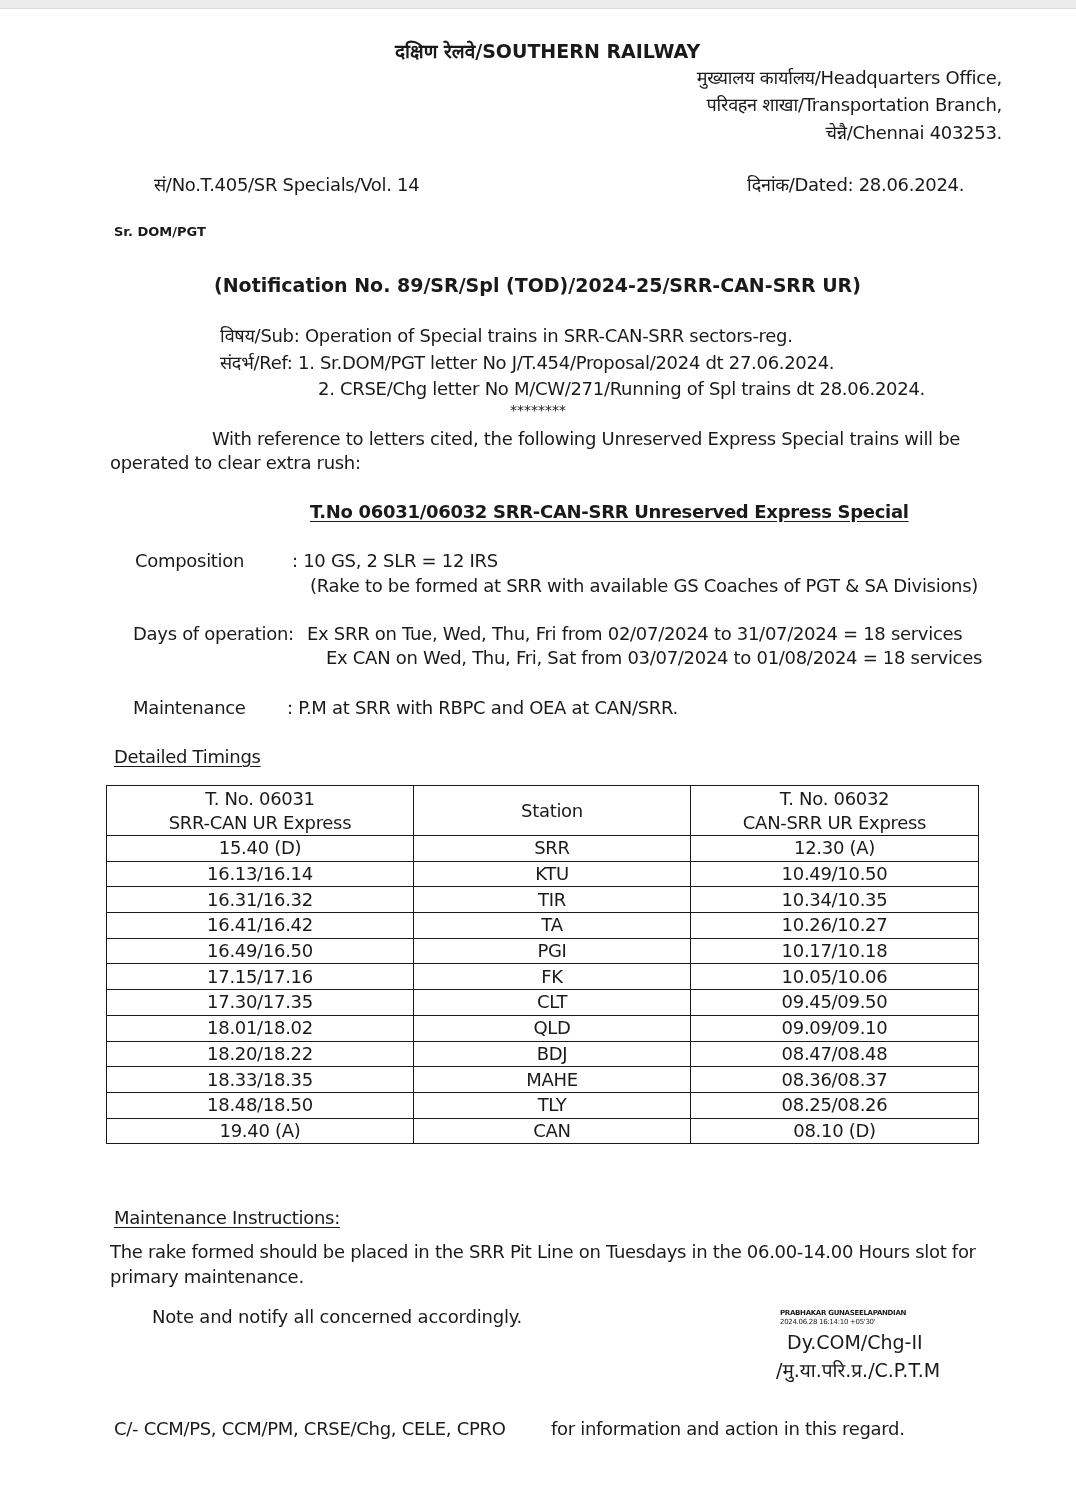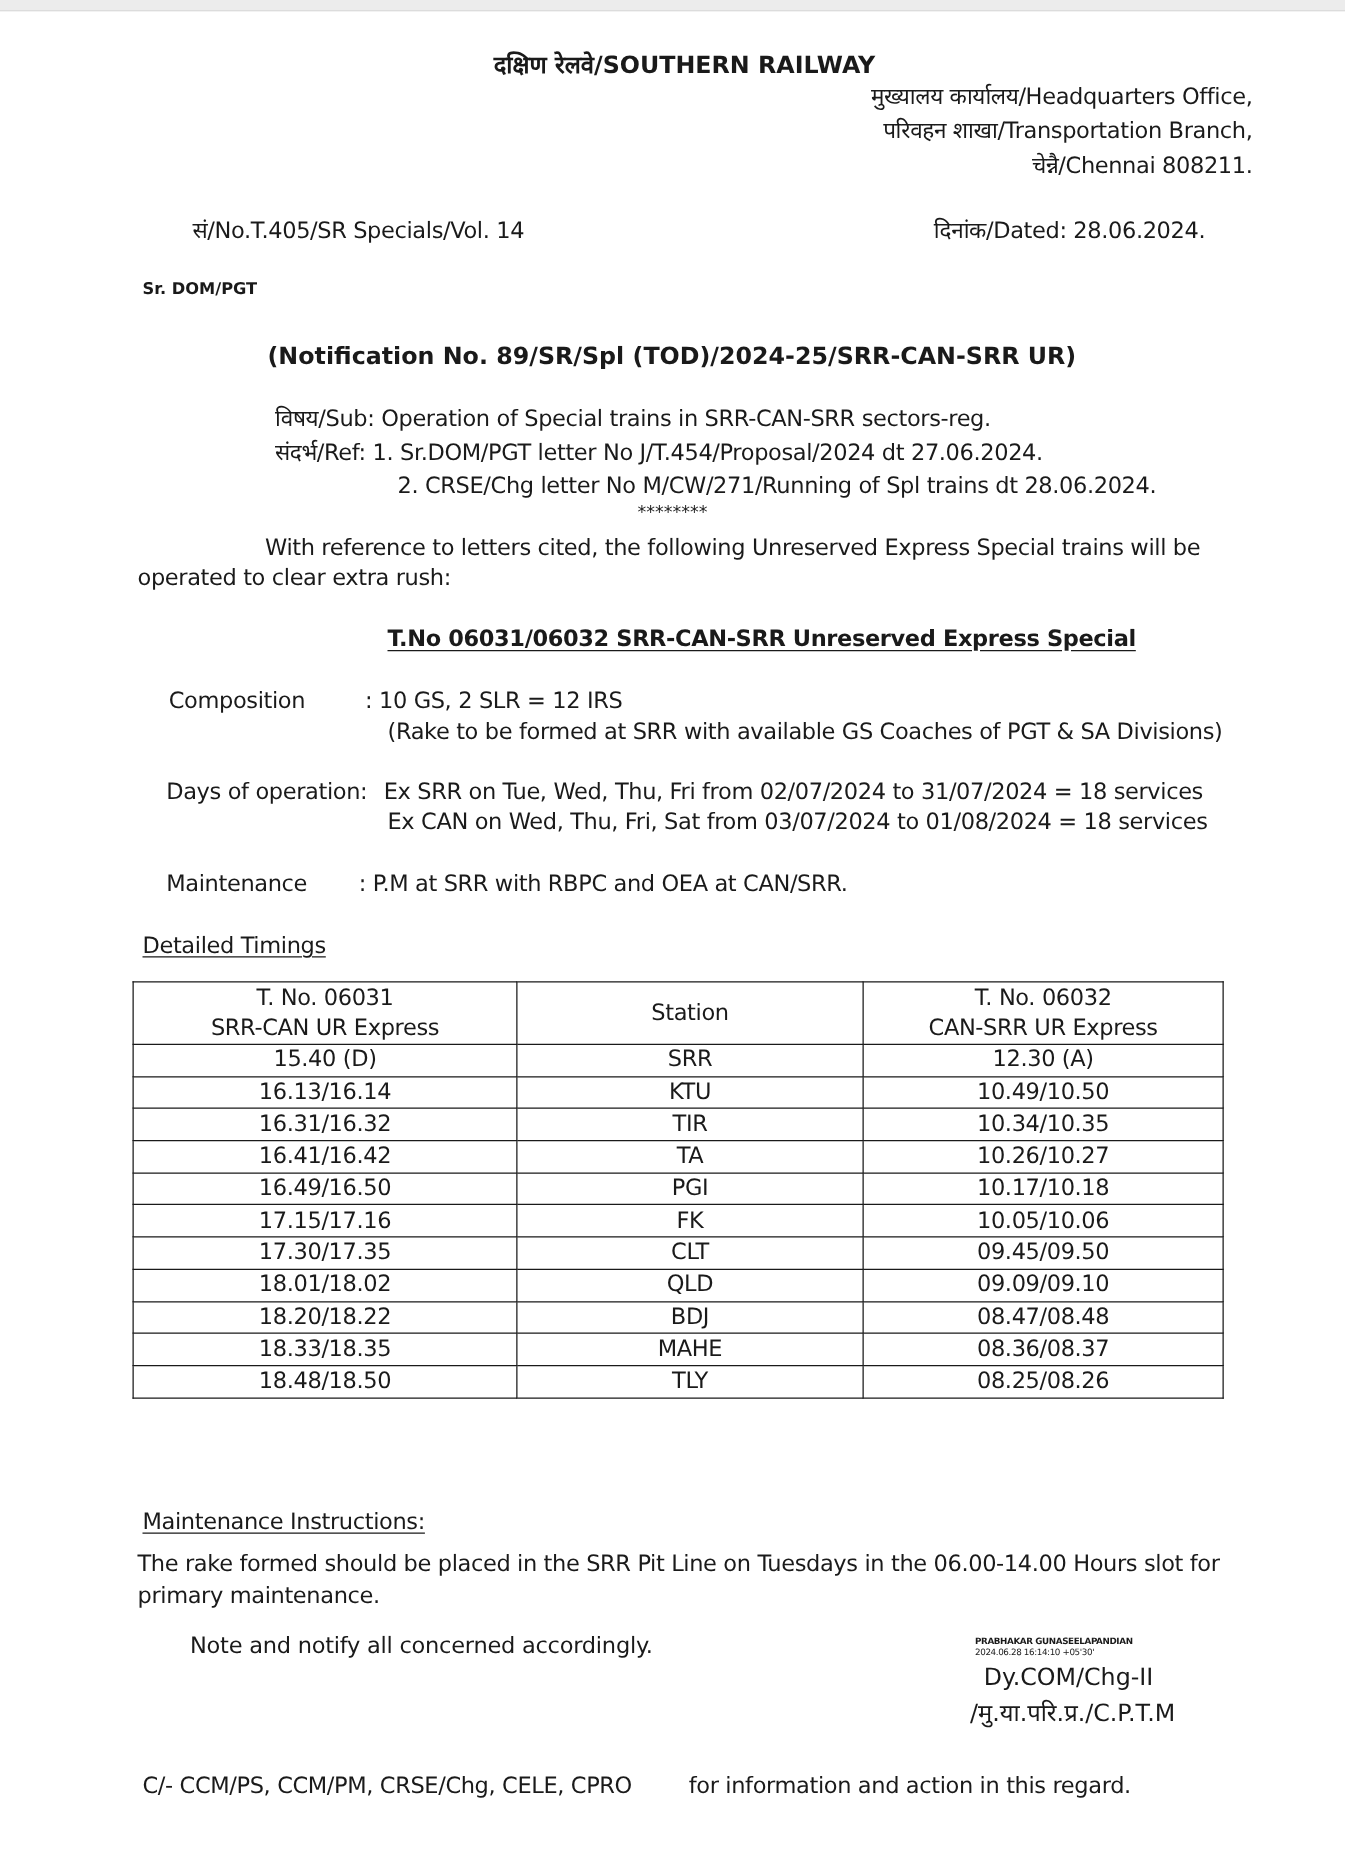--- a/index.html
+++ b/index.html
@@ -39,21 +39,21 @@
     .para1 { left: 212px; top: 428px; }
     .para2 { left: 110px; top: 452px; }
 
     .trainhead { left: 310px; top: 501px; font-weight: bold; }
 
     .lbl-comp { left: 135px; top: 550px; }
     .val-comp1 { left: 292px; top: 550px; }
     .val-comp2 { left: 310px; top: 575px; }
     .lbl-days { left: 133px; top: 623px; }
     .val-days1 { left: 307px; top: 623px; }
-    .val-days2 { left: 310px; top: 647px; }
+    .val-days2 { left: 326px; top: 647px; }
     .lbl-maint { left: 133px; top: 697px; }
     .val-maint { left: 287px; top: 697px; }
 
     .dt-head { left: 114px; top: 746px; }
 
     
     table.timings {
       position: absolute; left: 106px; top: 785px; width: 872px;
       border-collapse: collapse; table-layout: fixed;
       font-size: 18px; letter-spacing: -0.3px;
@@ -83,21 +83,21 @@
     .cc-purpose { left: 551px; top: 1418px; }
   </style>
 </head>
 <body>
 
 <div class="topbar"></div>
 
 <div class="abs org">दक्षिण रेलवे/SOUTHERN RAILWAY</div>
 <div class="abs addr addr1">मुख्यालय कार्यालय/Headquarters Office,</div>
 <div class="abs addr addr2"><span>परिवहन शाखा/</span><span class="bold">Transportation Branch,</span></div>
-<div class="abs addr addr3">चेन्नै/Chennai 808211.</div>
+<div class="abs addr addr3">चेन्नै/Chennai 403253.</div>
 
 <div class="abs t18 refno">सं/No.T.405/SR Specials/Vol. 14</div>
 <div class="abs t18 dated">दिनांक/Dated: 28.06.2024.</div>
 
 <div class="abs recip">Sr. DOM/PGT</div>
 <div class="abs notif">(Notification No. 89/SR/Spl (TOD)/2024-25/SRR-CAN-SRR UR)</div>
 
 <div class="abs t18 sub">विषय/Sub: Operation  of Special trains in SRR-CAN-SRR sectors-reg.</div>
 <div class="abs t18 ref1">संदर्भ/Ref: 1. Sr.DOM/PGT letter No J/T.454/Proposal/2024 dt 27.06.2024.</div>
 <div class="abs t18 ref2">2. CRSE/Chg letter No M/CW/271/Running of Spl trains dt 28.06.2024.</div>
@@ -189,20 +189,25 @@
       <tr>
         <td>18.33/18.35</td>
         <td>MAHE</td>
         <td>08.36/08.37</td>
       </tr>
       <tr>
         <td>18.48/18.50</td>
         <td>TLY</td>
         <td>08.25/08.26</td>
       </tr>
+      <tr>
+        <td>19.40 (A)</td>
+        <td>CAN</td>
+        <td>08.10 (D)</td>
+      </tr>
     </tbody>
 </table>
 
 <div class="abs t18 u mi-head">Maintenance Instructions:</div>
 <div class="abs t18 mi-text1">The rake formed should be placed in the SRR Pit Line on Tuesdays in the 06.00-14.00 Hours slot for</div>
 <div class="abs t18 mi-text2">primary maintenance.</div>
 
 <div class="abs note">Note and notify all concerned accordingly.</div>
 
 <div class="abs sig-name">PRABHAKAR GUNASEELAPANDIAN</div>

